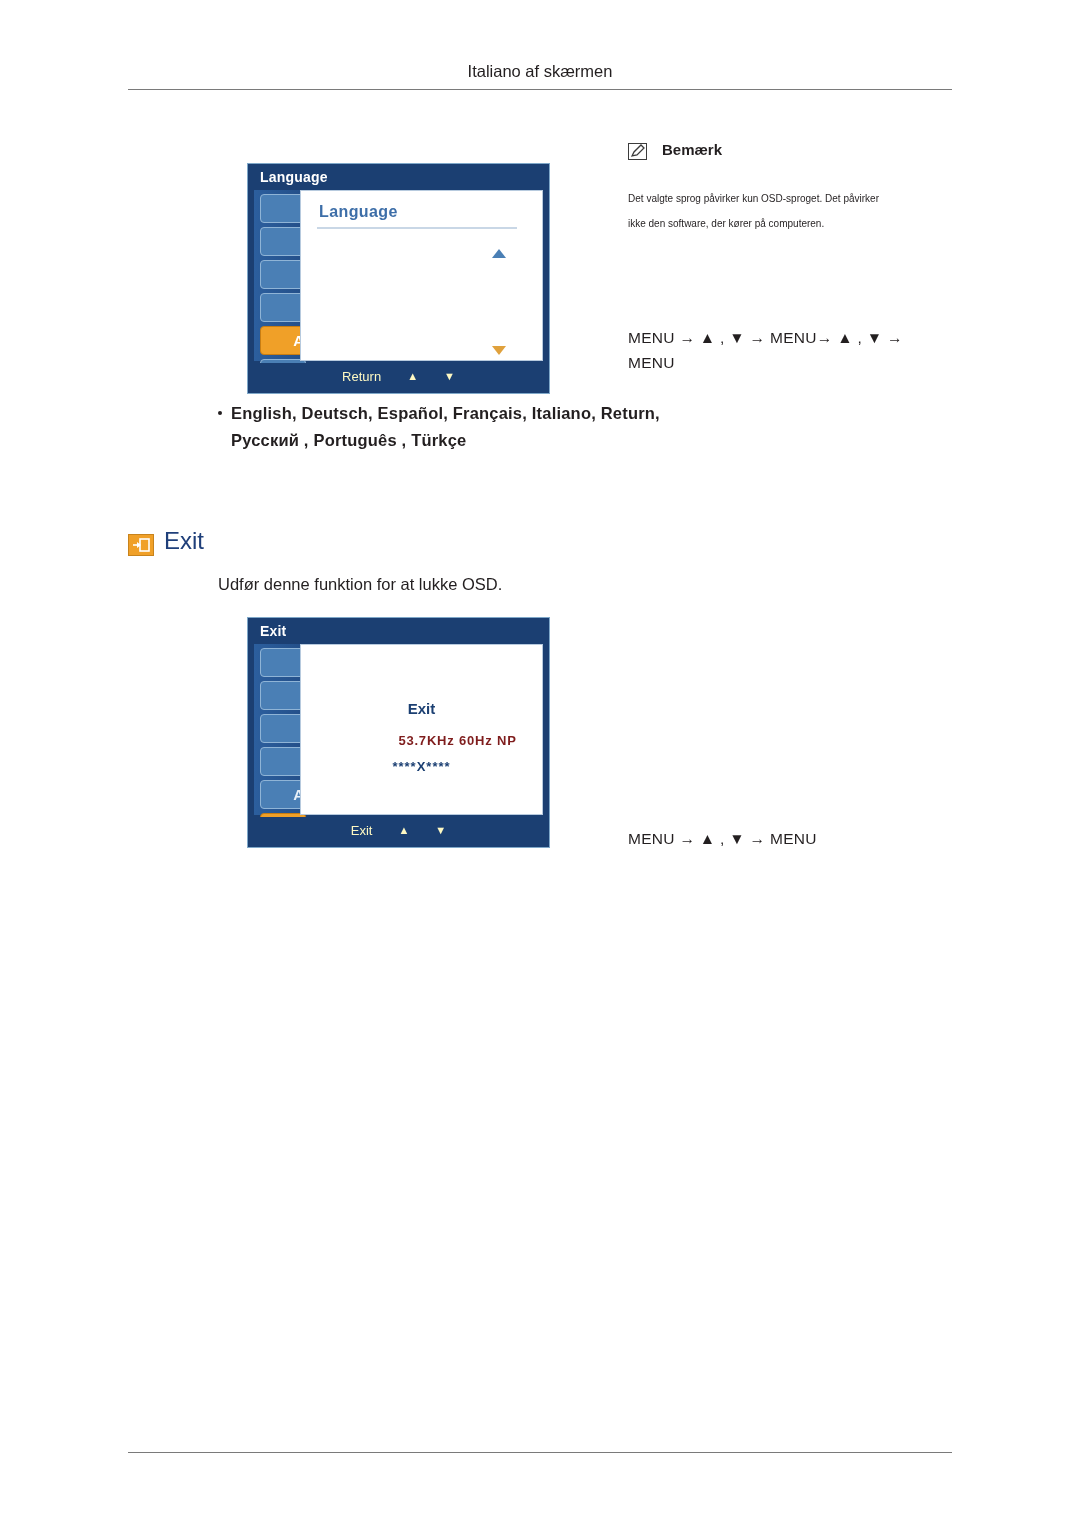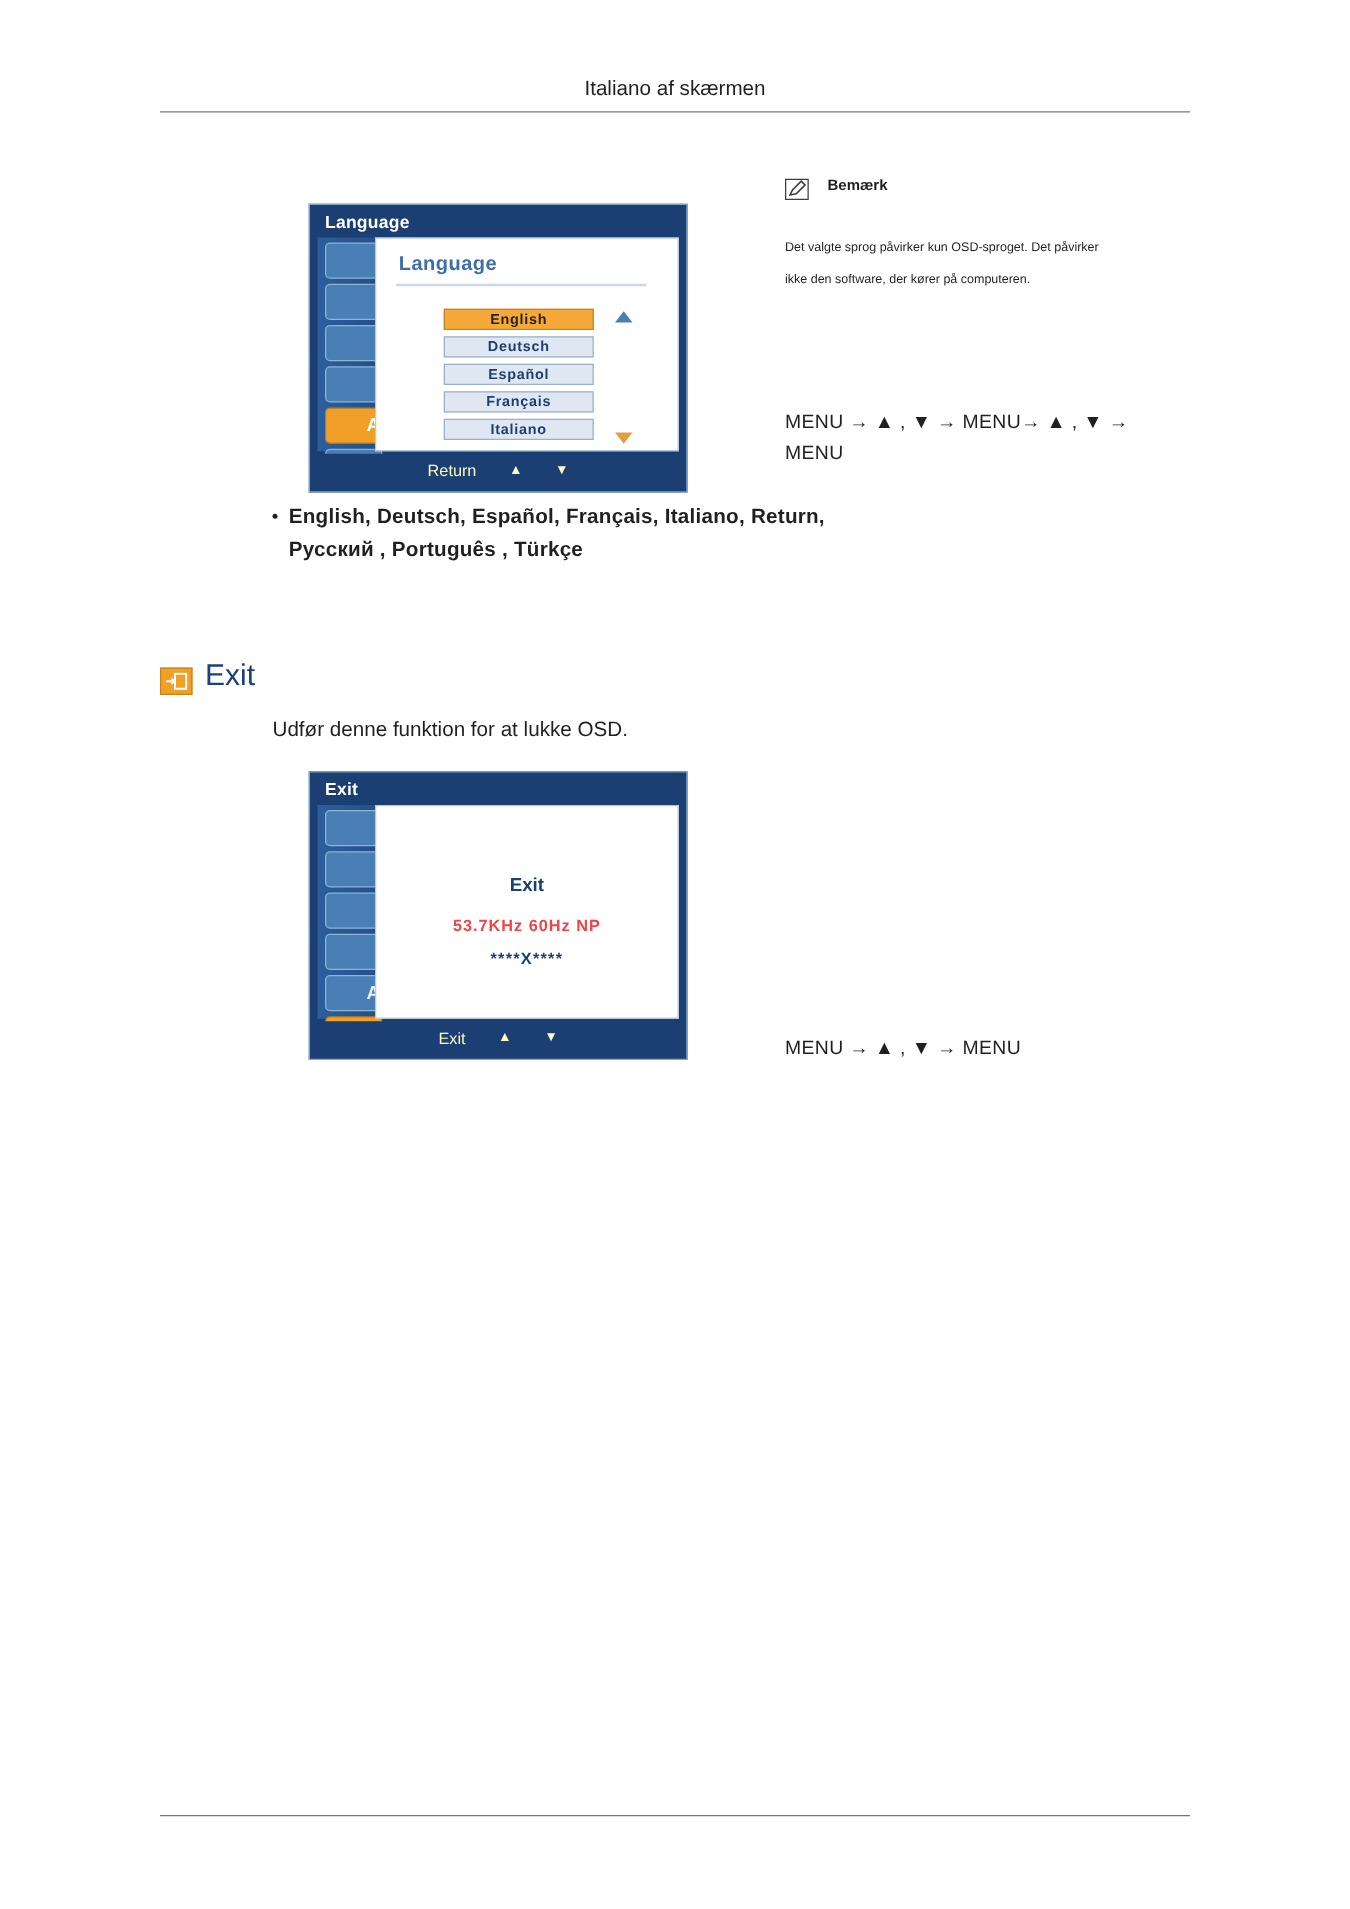--- a/index.html
+++ b/index.html
@@ -194,22 +194,23 @@
     font-weight: bold;
     color: #1b3f72;
   }
   .exit-freq {
     position: absolute;
     width: 100%;
     top: 88px;
     text-align: center;
     font-size: 13px;
     font-weight: bold;
-    color: #ef4444;
+    color: #7f1d1d;
     letter-spacing: .8px;
+    margin-left: 36px;
   }
   .exit-stars {
     position: absolute;
     width: 100%;
     top: 114px;
     text-align: center;
     font-size: 13px;
     font-weight: bold;
     color: #1b3f72;
     letter-spacing: 1px;
@@ -360,45 +361,38 @@
           <line x1="1" y1="9" x2="9" y2="9" stroke="#e4eef8" stroke-width="2"></line>
           <polygon points="6,5 11,9 6,13" fill="#e4eef8"></polygon>
         </svg>
     </div>
   </div>
 
   <div class="osd-white">
     <div class="lang-heading">Language</div>
     <div class="lang-heading-rule"></div>
 
-    <div class="lang-list">
-      <div class="lang-item selected">English</div>
-      <div class="lang-item">Deutsch</div>
-      <div class="lang-item">Español</div>
-      <div class="lang-item">Français</div>
-      <div class="lang-item">Italiano</div>
-    </div>
 
     <div class="scroll-up"></div>
     <div class="scroll-down"></div>
   </div>
 
   <div class="osd-footer">
     <span>Return</span>
     <span class="arrow">▲</span>
     <span class="arrow">▼</span>
   </div>
 </div>
 
 <div class="note-icon">
   <svg width="14" height="14" viewBox="0 0 14 14">
       <path d="M1 12 L3 8 L10 1 L13 4 L6 11 Z" fill="none" stroke="#3c3c3c" stroke-width="1.3"></path>
     </svg>
 </div>
-<div class="note-head-label" style="font-size:12px;font-weight:bold;color:#231f20;">Bemærk</div>
+<div class="note-head-label" style="font-size:15px;font-weight:bold;color:#231f20;">Bemærk</div>
 <div class="note-body">Det valgte sprog påvirker kun OSD-sproget. Det påvirker ikke den software, der kører på computeren.</div>
 <div class="keys-1">MENU → ▲ , ▼ → MENU→ ▲ ,  ▼ → MENU</div>
 
 <div class="lang-bullet-dot"></div>
 <div class="lang-bullet">
   <div>English, Deutsch, Español, Français,  Italiano, Return,</div>
   <div>Русский , Português , Türkçe</div>
 </div>
 
 <div class="exit-section-icon">

